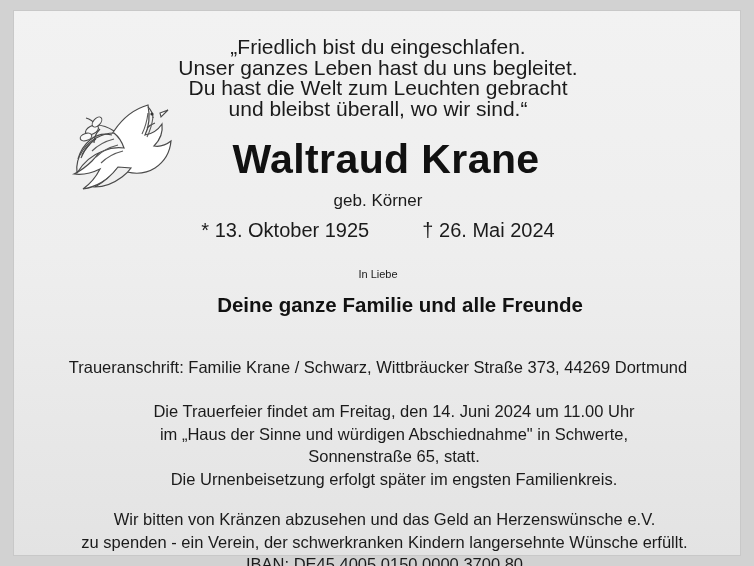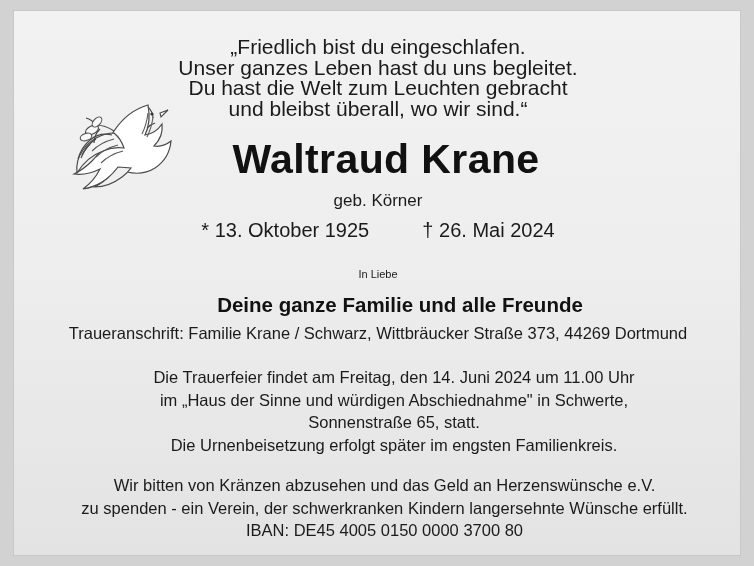--- a/index.html
+++ b/index.html
@@ -77,21 +77,21 @@
     color: #1b1b1b;
   }
   .family-line {
     margin-top: 13px;
     font-size: 20.5px;
     font-weight: bold;
     color: #111;
     margin-left: 44px;
   }
   .address-line {
-    margin-top: 7px;
+    margin-top: 41px;
     font-size: 16.5px;
     color: #1b1b1b;
   }
   .ceremony {
     margin-top: 23px;
     font-size: 16.5px;
     color: #1b1b1b;
     line-height: 22.5px;
     padding-left: 32px;
   }

